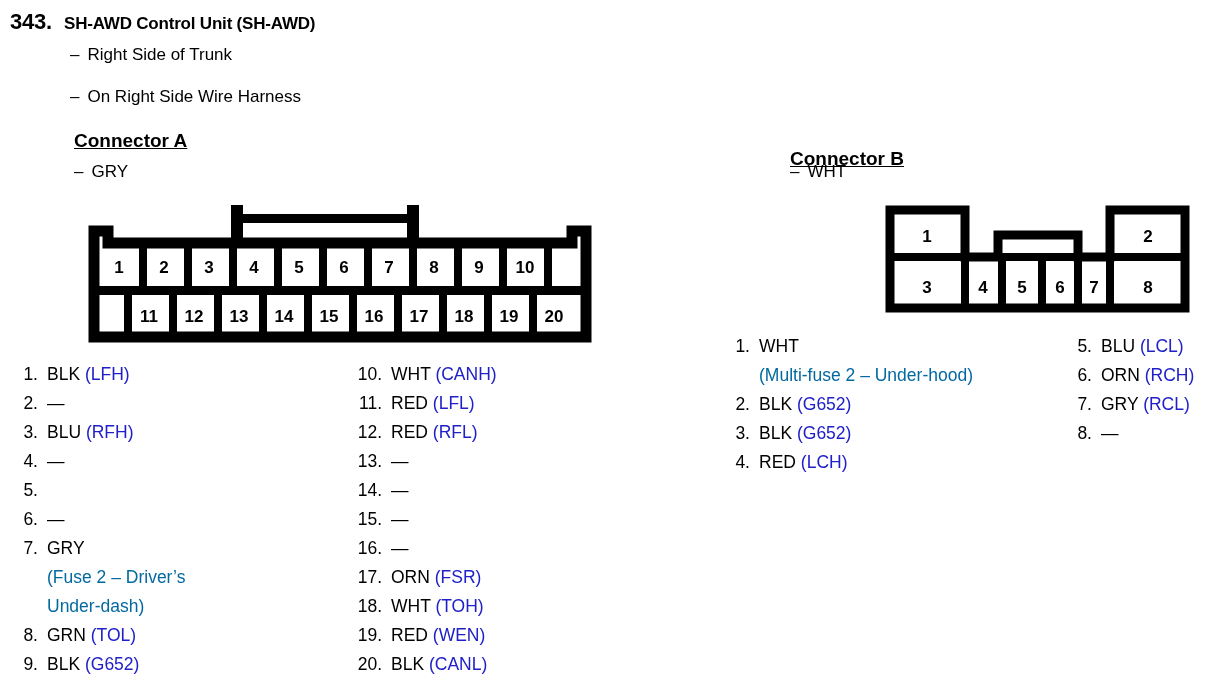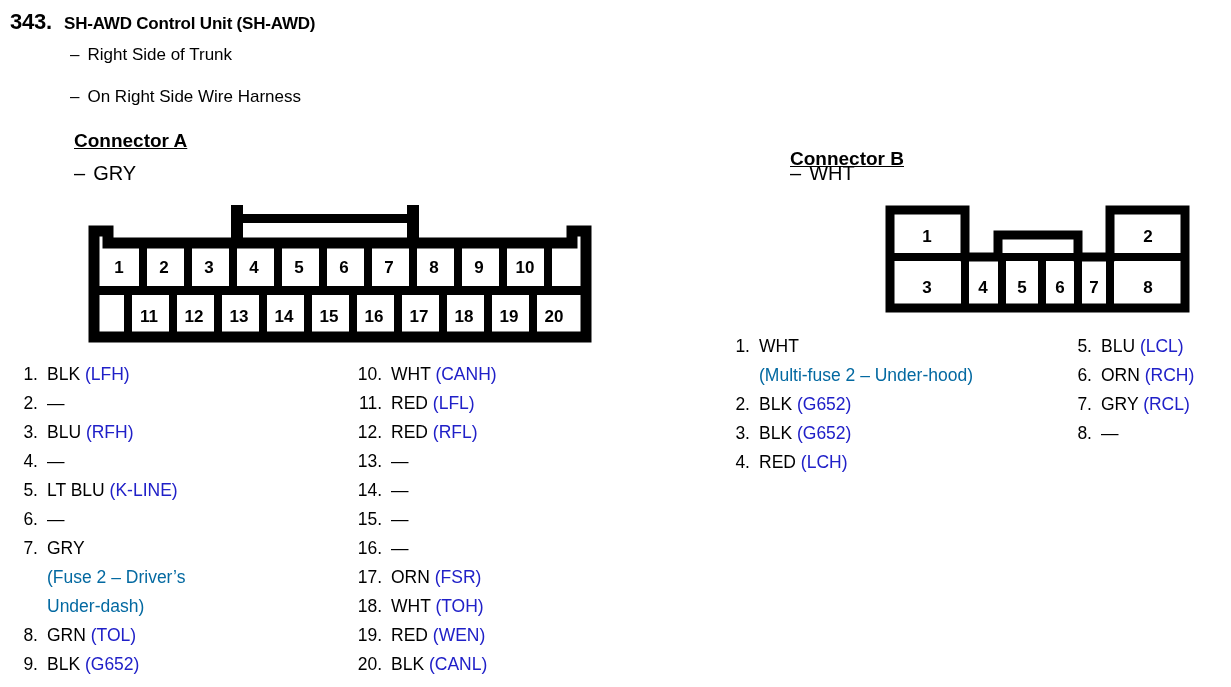--- a/index.html
+++ b/index.html
@@ -50,21 +50,21 @@
   
   .conn-head {
     position: absolute;
     font-size: 19px;
     font-weight: bold;
     white-space: nowrap;
     text-decoration: underline;
   }
   .conn-sub {
     position: absolute;
-    font-size: 20px;
+    font-size: 17px;
     white-space: nowrap;
   }
   #connA-head { left: 74px; top: 130px; }
   #connA-sub  { left: 74px; top: 162px; }
   #connB-head { left: 790px; top: 148px; }
   #connB-sub  { left: 790px; top: 162px; text-align: center; }
 
   
   .conn-svg { position: absolute; }
   #connA-svg { left: 88px; top: 203px; }
@@ -240,21 +240,20 @@
       <div class="pin-item">
         <span class="pin-idx idx-w1">3.</span>
         <span class="pin-body"><span class="pin-color">BLU</span><span class="pin-code"> (RFH)</span></span>
       </div>
       <div class="pin-item">
         <span class="pin-idx idx-w1">4.</span>
         <span class="pin-body"><span class="pin-empty">—</span></span>
       </div>
       <div class="pin-item">
         <span class="pin-idx idx-w1">5.</span>
-        <span class="pin-body"><span class="pin-color">LT BLU</span><span class="pin-code"> (K-LINE)</span></span>
       </div>
       <div class="pin-item">
         <span class="pin-idx idx-w1">6.</span>
         <span class="pin-body"><span class="pin-empty">—</span></span>
       </div>
       <div class="pin-item">
         <span class="pin-idx idx-w1">7.</span>
         <span class="pin-body"><span class="pin-color">GRY</span><span class="pin-note">(Fuse 2 – Driver’s</span><span class="pin-note">Under-dash)</span></span>
       </div>
       <div class="pin-item">

